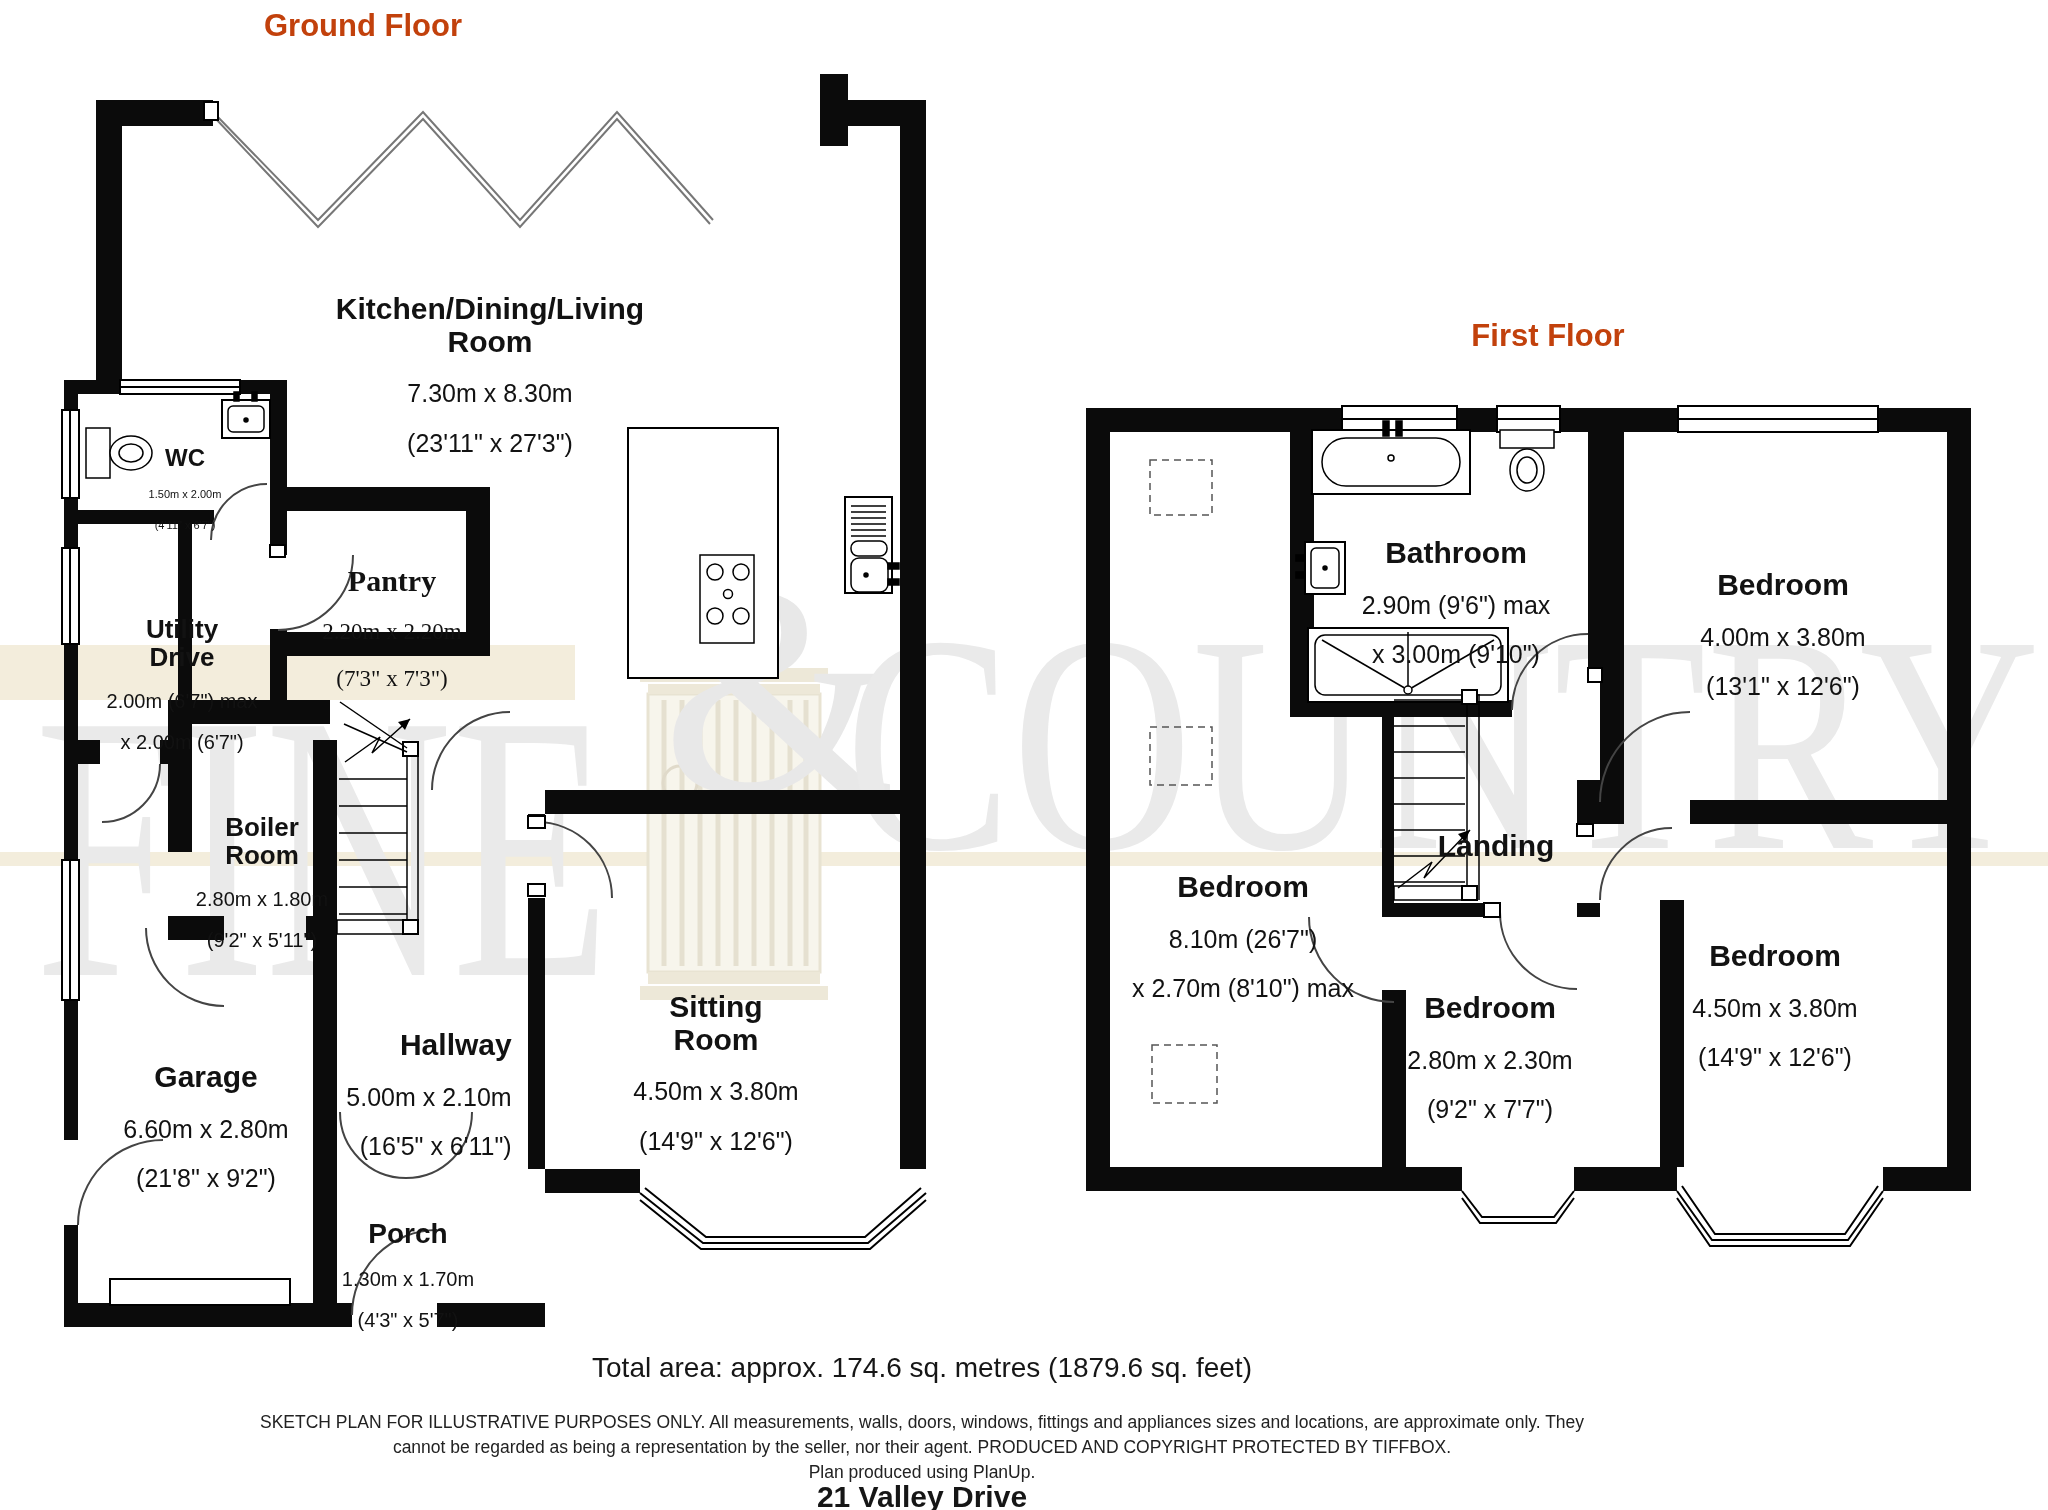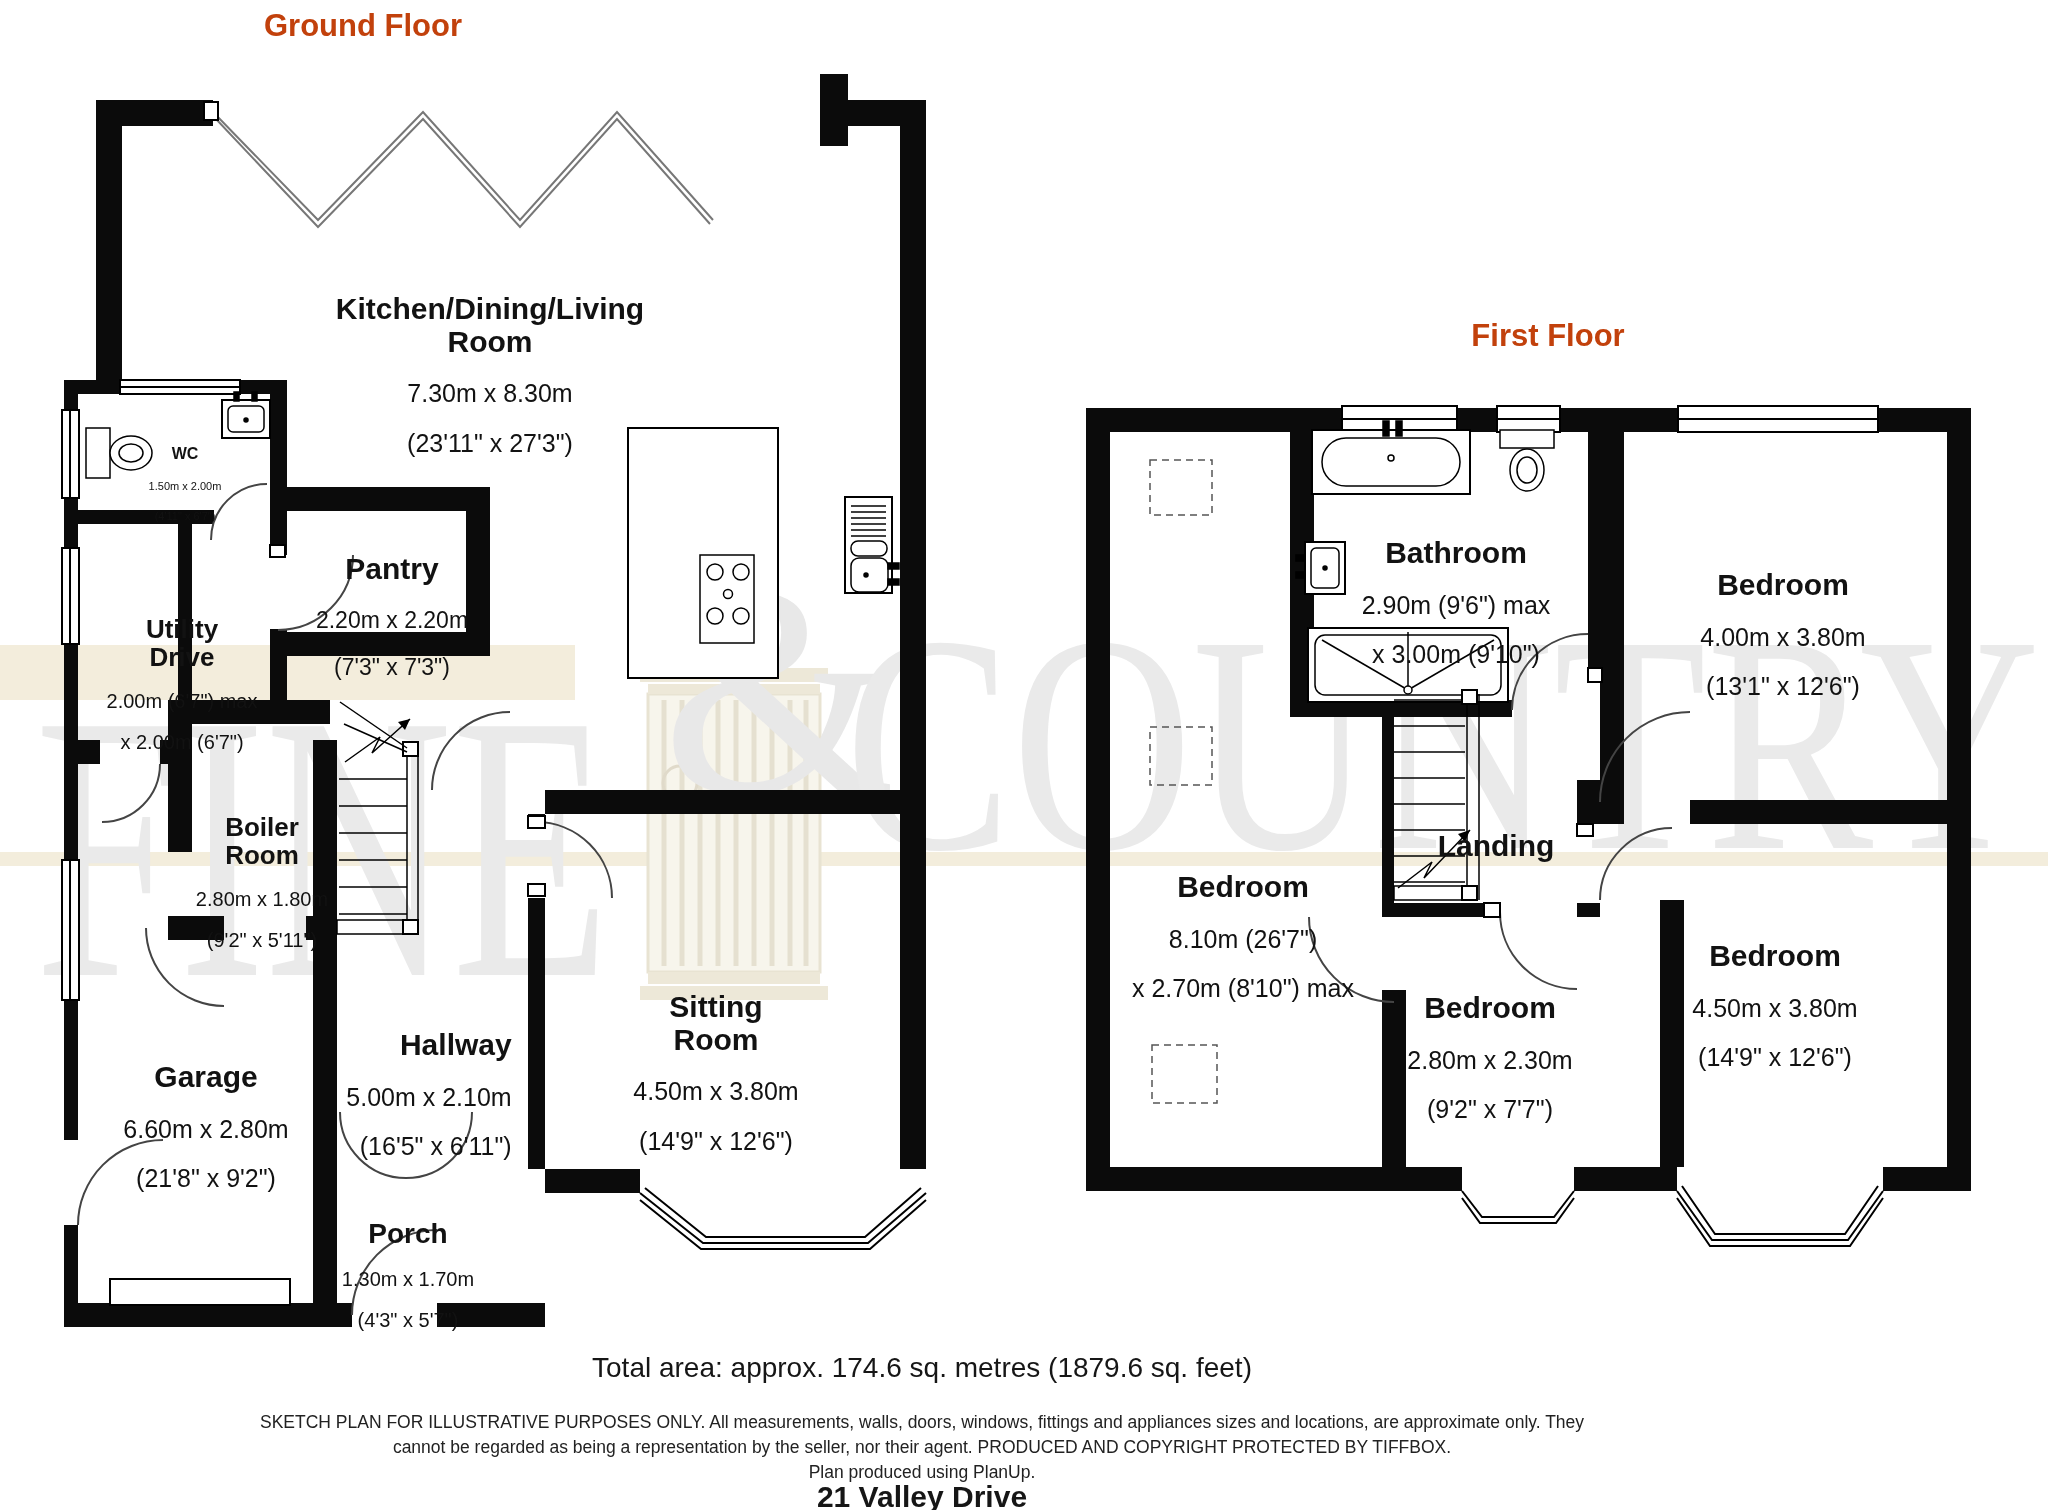--- a/index.html
+++ b/index.html
@@ -5,21 +5,21 @@
   html,body{margin:0;padding:0;background:#fff;}
   #canvas{position:relative;width:2048px;height:1510px;background:#ffffff;overflow:hidden;
           font-family:"Liberation Sans",sans-serif;color:#111;}
   svg{position:absolute;left:0;top:0;}
   .lbl{position:absolute;text-align:center;transform:translateX(-50%);color:#121212;line-height:1.08;white-space:pre-line;}
   .lbl .nm{font-weight:bold;}
   .big .nm{font-size:30px;}
   .big .dm,.big .df{font-size:25px;margin-top:5px;}
   .mid .nm{font-size:26px;}
   .mid .dm,.mid .df{font-size:20px;margin-top:2px;}
-  .sml .nm{font-size:16px;}
+  .sml .nm{font-size:24px;}
   .sml .dm,.sml .df{font-size:11px;margin-top:1px;}
   .title{position:absolute;transform:translateX(-50%);font-size:31px;font-weight:bold;color:#c2410c;}
   .footer{position:absolute;left:0;width:1844px;text-align:center;color:#161616;}
   #total-area{top:1352px;font-size:28px;}
   #disclaimer{top:1410px;font-size:17.5px;line-height:25px;color:#222;}
   #address{top:1480px;font-size:30px;font-weight:bold;}
 </style>
 </head>
 <body>
 
@@ -336,21 +336,21 @@
     <div class="dm">7.30m x 8.30m</div>
     <div class="df">(23'11" x 27'3")</div>
   </div>
 
   <div class="lbl sml" style="left:185px;top:428px;">
     <div class="nm">WC</div>
     <div class="dm">1.50m x 2.00m</div>
     <div class="df">(4'11" x 6'7")</div>
   </div>
 
-  <div class="lbl big" style="left:392px;top:536px;">
+  <div class="lbl big" style="left:392px;top:548px;font-family:Liberation Serif, serif;">
     <div class="nm">Pantry</div>
     <div class="dm" style="font-size:23px">2.20m x 2.20m</div>
     <div class="df" style="font-size:23px">(7'3" x 7'3")</div>
   </div>
 
   <div class="lbl mid" style="left:182px;top:598px;">
     <div class="nm">Utility
 Drive</div>
     <div class="dm">2.00m (6'7") max</div>
     <div class="df">x 2.00m (6'7")</div>

